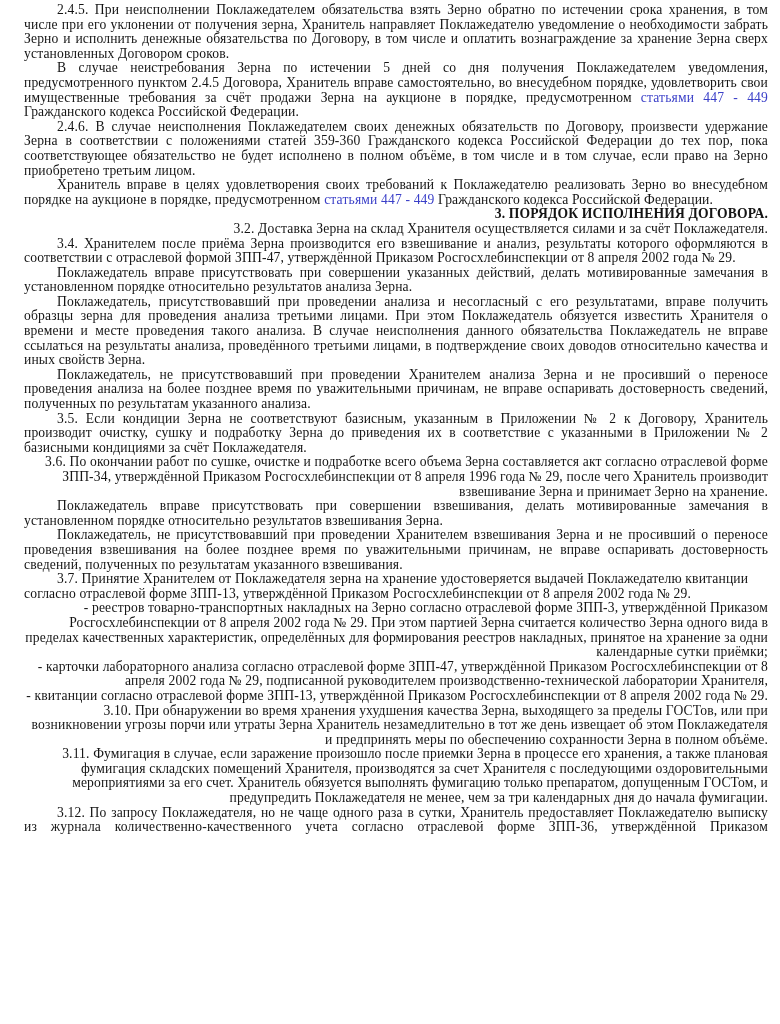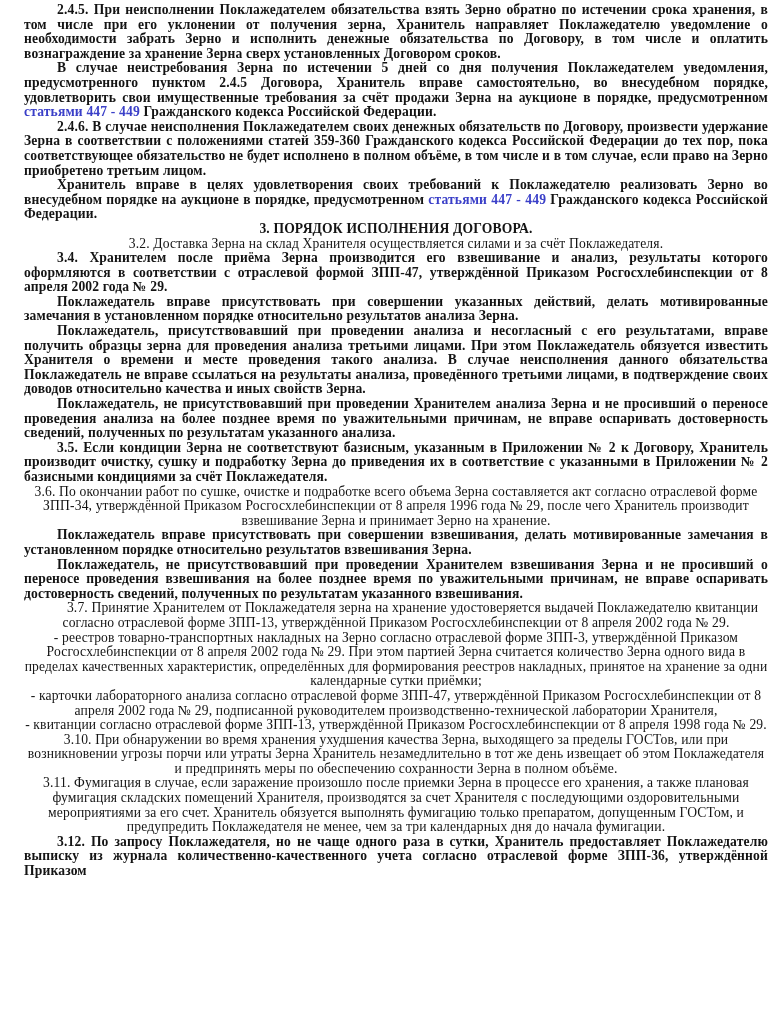--- a/index.html
+++ b/index.html
@@ -17,27 +17,27 @@
     font-size: 13.6px;
     line-height: 14.6px;
     color: #141414;
     letter-spacing: 0.15px;
   }
   .doc p {
     margin: 0;
     padding: 0;
   }
   
-  .p-ij { text-indent: 33px; text-align: justify; font-weight: bold; }
+  .p-ij { text-indent: 33px; text-align: justify; }
   
-  .p-il { text-indent: 33px; text-align: center; }
+  .p-il { text-indent: 33px; text-align: left; }
   
-  .p-fl { text-indent: 0; text-align: center; }
+  .p-fl { text-indent: 0; text-align: right; }
   
-  .p-h  { text-indent: 0; text-align: center; font-weight: bold; }
+  .p-h  { text-indent: 0; text-align: right; font-weight: bold; }
   
   .last-just { text-align-last: justify; }
   a.lnk {
     color: var(--link, #3a3fc8);
     text-decoration: none;
     cursor: pointer;
   }
 </style>
 </head>
 <body style="color: rgb(20, 20, 20); background: rgb(255, 255, 255);">
@@ -60,18 +60,18 @@
   <p class="p-ij">Поклажедатель вправе присутствовать при совершении указанных действий, делать мотивированные замечания в установленном порядке относительно результатов анализа Зерна.</p>
   <p class="p-ij">Поклажедатель, присутствовавший при проведении анализа и несогласный с его результатами, вправе получить образцы зерна для проведения анализа третьими лицами. При этом Поклажедатель обязуется известить Хранителя о времени и месте проведения такого анализа. В случае неисполнения данного обязательства Поклажедатель не вправе ссылаться на результаты анализа, проведённого третьими лицами, в подтверждение своих доводов относительно качества и иных свойств Зерна.</p>
   <p class="p-ij">Поклажедатель, не присутствовавший при проведении Хранителем анализа Зерна и не просивший о переносе проведения анализа на более позднее время по уважительными причинам, не вправе оспаривать достоверность сведений, полученных по результатам указанного анализа.</p>
   <p class="p-ij">3.5. Если кондиции Зерна не соответствуют базисным, указанным в Приложении № 2 к Договору, Хранитель производит очистку, сушку и подработку Зерна до приведения их в соответствие с указанными в Приложении № 2 базисными кондициями за счёт Поклажедателя.</p>
   <p class="p-fl">3.6. По окончании работ по сушке, очистке и подработке всего объема Зерна составляется акт согласно отраслевой форме ЗПП-34, утверждённой Приказом Росгосхлебинспекции от 8 апреля 1996 года № 29, после чего Хранитель производит взвешивание Зерна и принимает Зерно на хранение.</p>
   <p class="p-ij">Поклажедатель вправе присутствовать при совершении взвешивания, делать мотивированные замечания в установленном порядке относительно результатов взвешивания Зерна.</p>
   <p class="p-ij">Поклажедатель, не присутствовавший при проведении Хранителем взвешивания Зерна и не просивший о переносе проведения взвешивания на более позднее время по уважительными причинам, не вправе оспаривать достоверность сведений, полученных по результатам указанного взвешивания.</p>
   <p class="p-il">3.7. Принятие Хранителем от Поклажедателя зерна на хранение удостоверяется выдачей Поклажедателю квитанции согласно отраслевой форме ЗПП-13, утверждённой Приказом Росгосхлебинспекции от 8 апреля 2002 года № 29.</p>
   <p class="p-fl">- реестров товарно-транспортных накладных на Зерно согласно отраслевой форме ЗПП-3, утверждённой Приказом Росгосхлебинспекции от 8 апреля 2002 года № 29. При этом партией Зерна считается количество Зерна одного вида в пределах качественных характеристик, определённых для формирования реестров накладных, принятое на хранение за одни календарные сутки приёмки;</p>
   <p class="p-fl">- карточки лабораторного анализа согласно отраслевой форме ЗПП-47, утверждённой Приказом Росгосхлебинспекции от 8 апреля 2002 года № 29, подписанной руководителем производственно-технической лаборатории Хранителя,</p>
-  <p class="p-fl">- квитанции согласно отраслевой форме ЗПП-13, утверждённой Приказом Росгосхлебинспекции от 8 апреля 1998 года № 29.</p>
+  <p class="p-fl">- квитанции согласно отраслевой форме ЗПП-13, утверждённой Приказом Росгосхлебинспекции от 8 апреля 2002 года № 29.</p>
   <p class="p-fl">3.10. При обнаружении во время хранения ухудшения качества Зерна, выходящего за пределы ГОСТов, или при возникновении угрозы порчи или утраты Зерна Хранитель незамедлительно в тот же день извещает об этом Поклажедателя и предпринять меры по обеспечению сохранности Зерна в полном объёме.</p>
   <p class="p-fl">3.11. Фумигация в случае, если заражение произошло после приемки Зерна в процессе его хранения, а также плановая фумигация складских помещений Хранителя, производятся за счет Хранителя с последующими оздоровительными мероприятиями за его счет. Хранитель обязуется выполнять фумигацию только препаратом, допущенным ГОСТом, и предупредить Поклажедателя не менее, чем за три календарных дня до начала фумигации.</p>
   <p class="p-ij last-just">3.12. По запросу Поклажедателя, но не чаще одного раза в сутки, Хранитель предоставляет Поклажедателю выписку из журнала количественно-качественного учета согласно отраслевой форме ЗПП-36, утверждённой Приказом</p>
 
 </div>
 
 </body></html>

